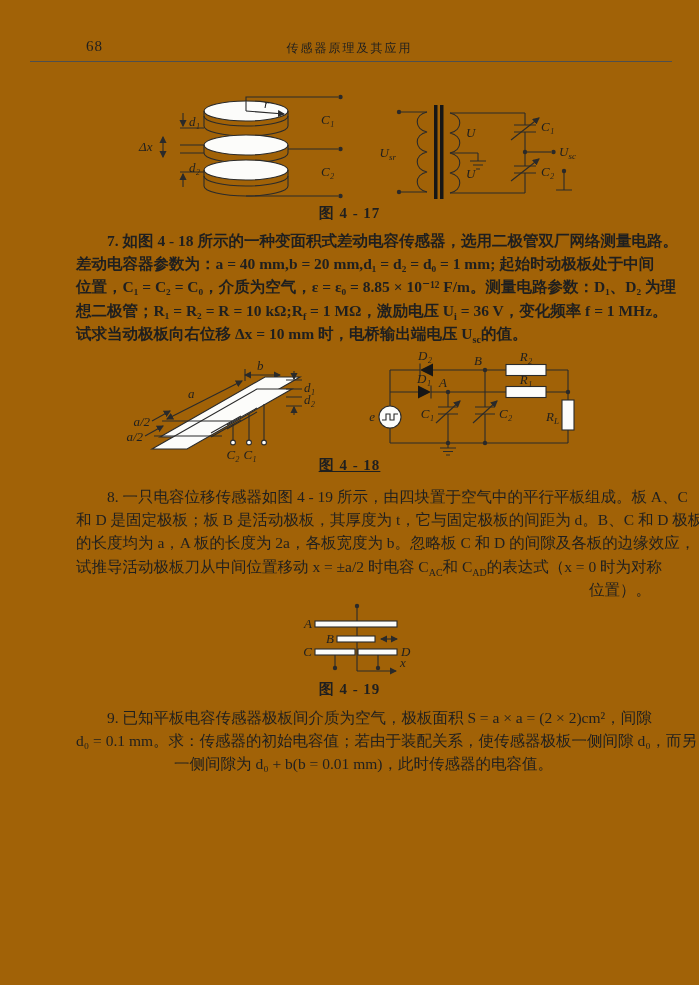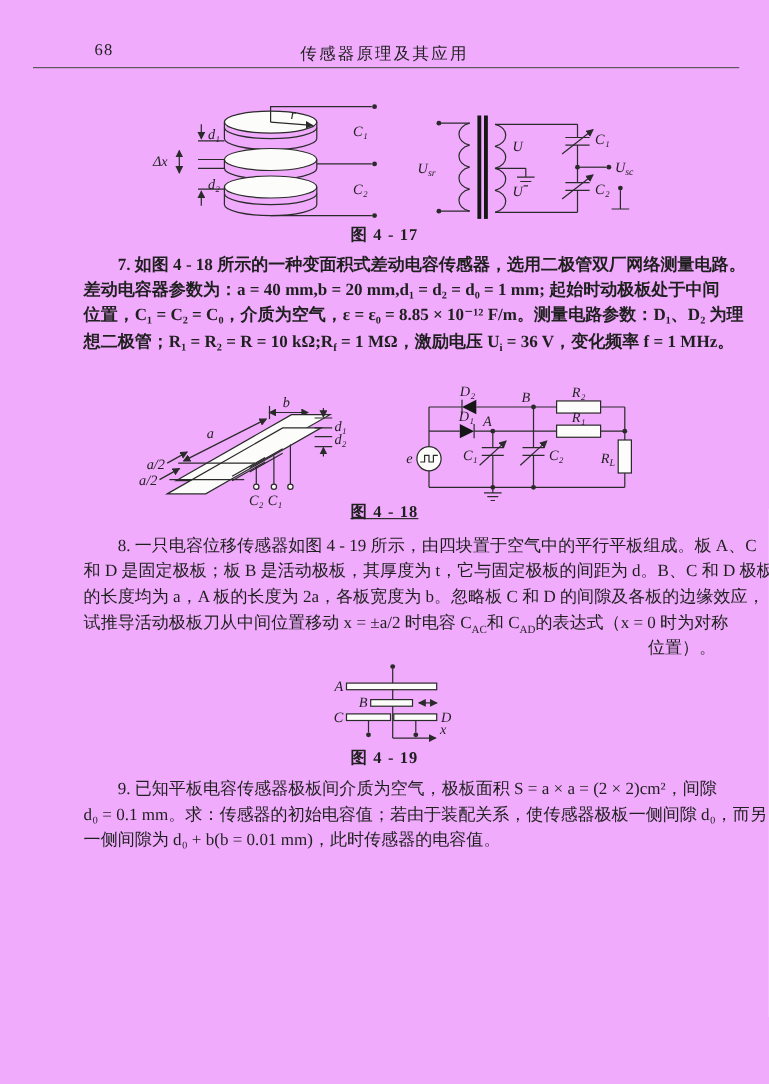--- a/index.html
+++ b/index.html
@@ -1,24 +1,24 @@
 <!DOCTYPE html>
 <html><head>
 <meta charset="utf-8">
 <style>
   html,body{margin:0;padding:0;background:#ffffff;}
   .page{
     position:relative; width:699px; height:985px;
-    background:#f0abfc; overflow:hidden;
+    background:#a16207; overflow:hidden;
     font-family:"Liberation Serif","DejaVu Serif",serif;
     color:#1f1f1f;
   }
   .abs{position:absolute;}
   .pageno{left:86px; top:38px; font-size:15px; letter-spacing:1px;}
-  .runtitle{left:0; top:40px; width:699px; text-align:center; font-size:15px; letter-spacing:2px;}
+  .runtitle{left:0; top:40px; width:699px; text-align:center; font-size:12px; letter-spacing:2px;}
   .headrule{left:30px; top:61px; width:642px; height:0; border-top:1.6px solid #4f4f4f;}
   .caption{left:0; width:699px; text-align:center; font-weight:bold; font-size:15px; letter-spacing:1px;}
   .para{left:76px; width:575px; font-size:15.5px; line-height:23.2px;}
   .pline{white-space:nowrap; height:23.2px;}
   .indent{padding-left:31px;}
   sub{font-size:10px; line-height:0;}
   svg{overflow:visible;}
   .svglabel{font-family:"Liberation Serif","DejaVu Serif",serif; font-style:italic; font-size:13px; fill:#1f1f1f;}
   .svgsub{font-size:9px;}
 </style>
@@ -101,20 +101,21 @@
       <text class="svglabel" x="559" y="156"><tspan>U</tspan><tspan class="svgsub" dy="3">sc</tspan></text>
     </g>
   </svg>
   <div class="abs caption" style="top:204px;">图 4 - 17</div>
 
   <div class="abs para" style="top:229px;font-weight:bold;">
     <div class="pline indent">7. 如图 4 - 18 所示的一种变面积式差动电容传感器，选用二极管双厂网络测量电路。</div>
     <div class="pline">差动电容器参数为：a = 40 mm,b = 20 mm,d₁ = d₂ = d₀ = 1 mm; 起始时动极板处于中间</div>
     <div class="pline">位置，C₁ = C₂ = C₀，介质为空气，ε = ε₀ = 8.85 × 10⁻¹² F/m。测量电路参数：D₁、D₂ 为理</div>
     <div class="pline">想二极管；R₁ = R₂ = R = 10 kΩ;R<sub>f</sub> = 1 MΩ，激励电压 U<sub>i</sub> = 36 V，变化频率 f = 1 MHz。</div>
+    <div class="pline">试求当动极板向右位移 Δx = 10 mm 时，电桥输出端电压 U<sub>sc</sub>的值。</div>
   </div>
 
   <svg class="abs" style="left:130px; top:352px;" width="480" height="112" viewBox="130 352 480 112">
 
     <g stroke="#2a2a2a" fill="none" stroke-width="1.1">
       <path d="M245 375 H280" marker-start="url(#arr)" marker-end="url(#arr)"></path>
       <path d="M245 369 V381"></path>
       <path d="M160 437 L265 377 H300 L195 437 Z" fill="#fcfcfa"></path>
       <path d="M152 449 L257 389 H292 L187 449 Z" fill="#fcfcfa"></path>
       <path d="M227 429 L257 412 M227 425 L257 408"></path>
@@ -208,19 +209,19 @@
     <g>
       <text class="svglabel" text-anchor="end" x="312" y="628">A</text>
       <text class="svglabel" text-anchor="end" x="334" y="643">B</text>
       <text class="svglabel" text-anchor="end" x="312" y="656">C</text>
       <text class="svglabel" x="401" y="656">D</text>
       <text class="svglabel" x="400" y="667">x</text>
     </g>
   </svg>
   <div class="abs caption" style="top:680px;">图 4 - 19</div>
 
-  <div class="abs para" style="top:706px;">
+  <div class="abs para" style="top:706px;text-align:center;">
     <div class="pline indent">9. 已知平板电容传感器极板间介质为空气，极板面积 S = a × a = (2 × 2)cm²，间隙</div>
     <div class="pline">d₀ = 0.1 mm。求：传感器的初始电容值；若由于装配关系，使传感器极板一侧间隙 d₀，而另</div>
     <div class="pline">一侧间隙为 d₀ + b(b = 0.01 mm)，此时传感器的电容值。</div>
   </div>
 
 </div>
 
 </body></html>

